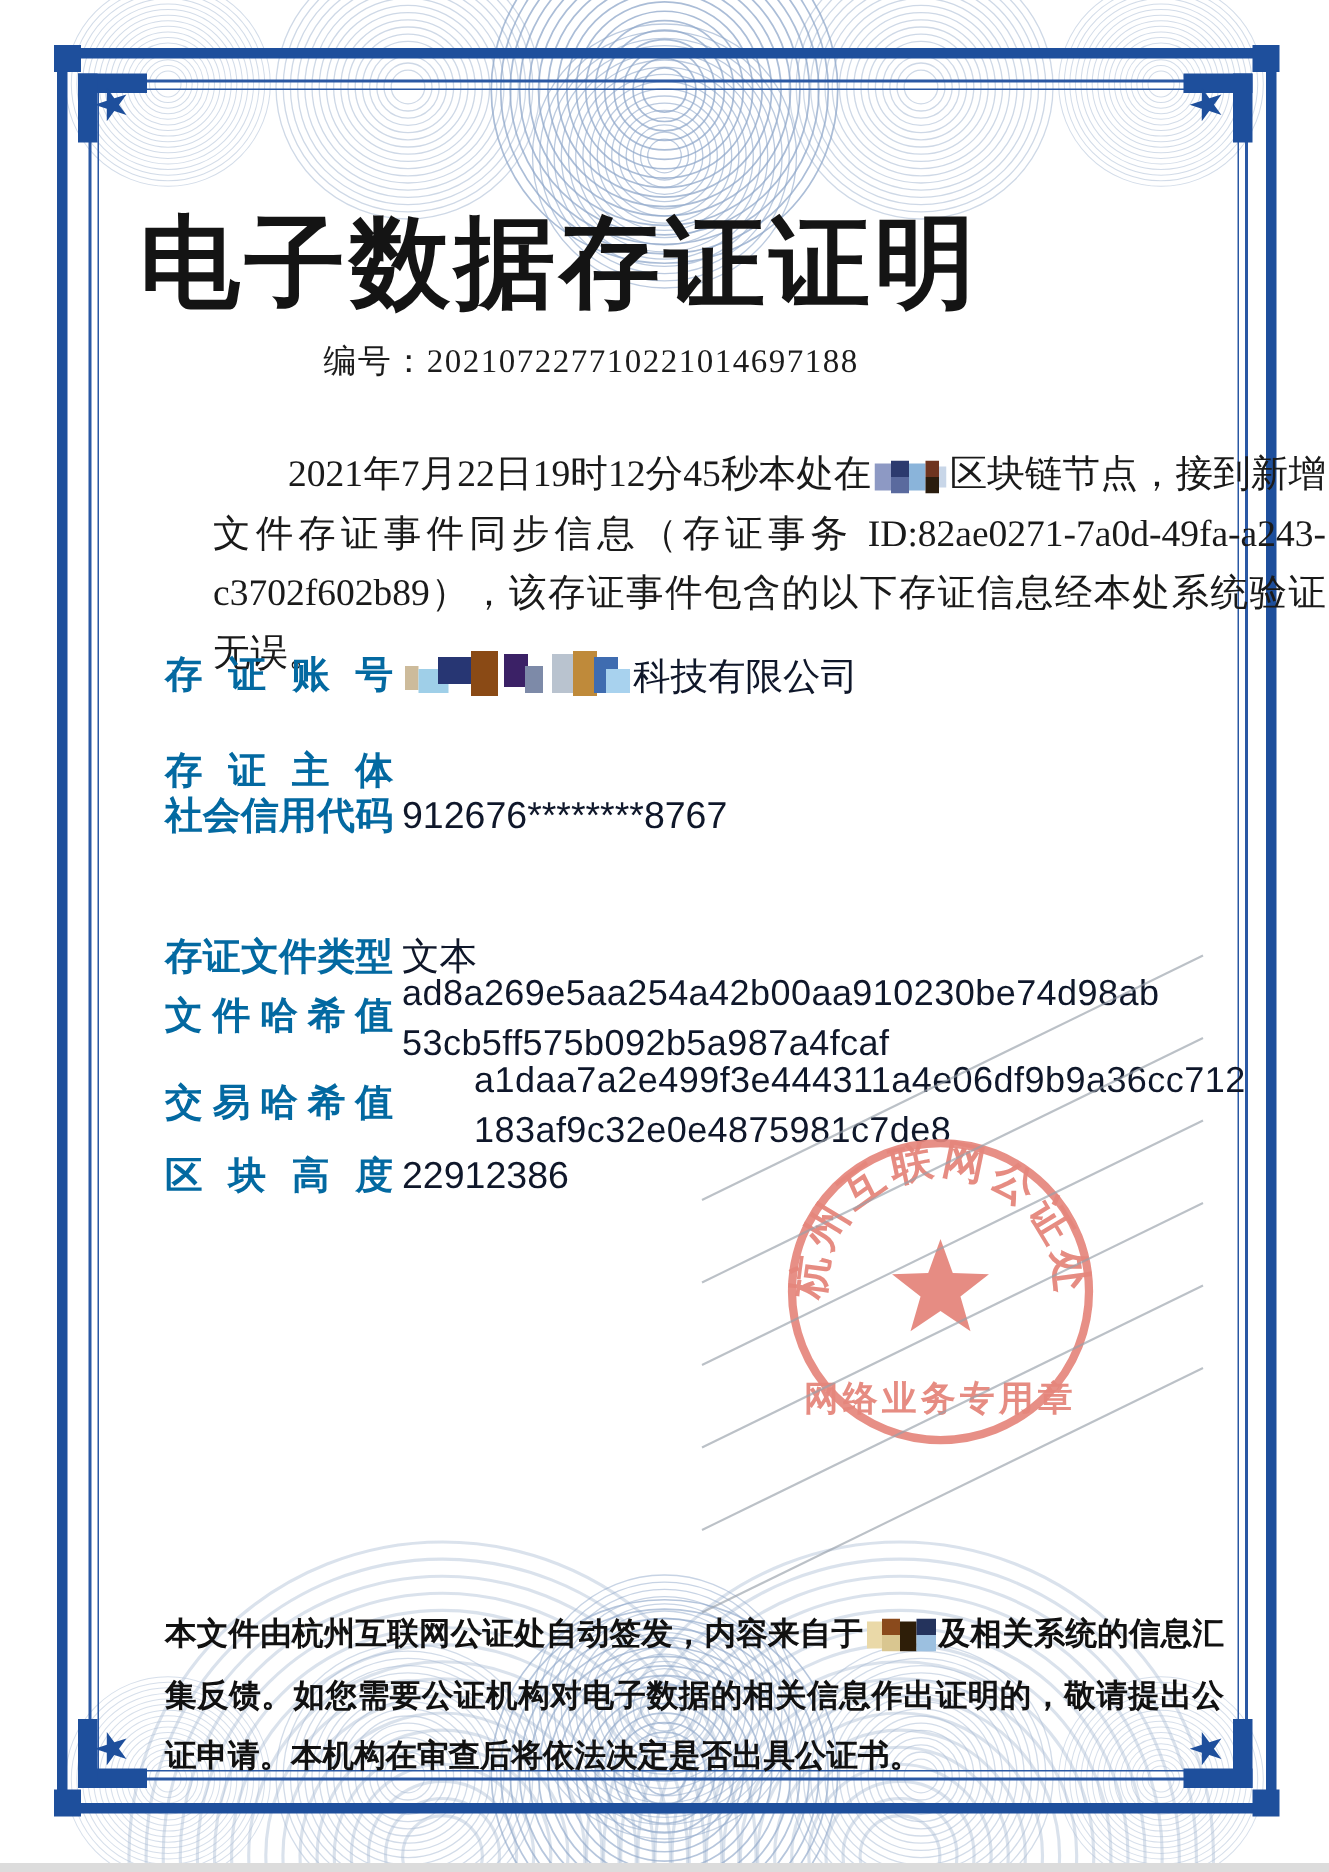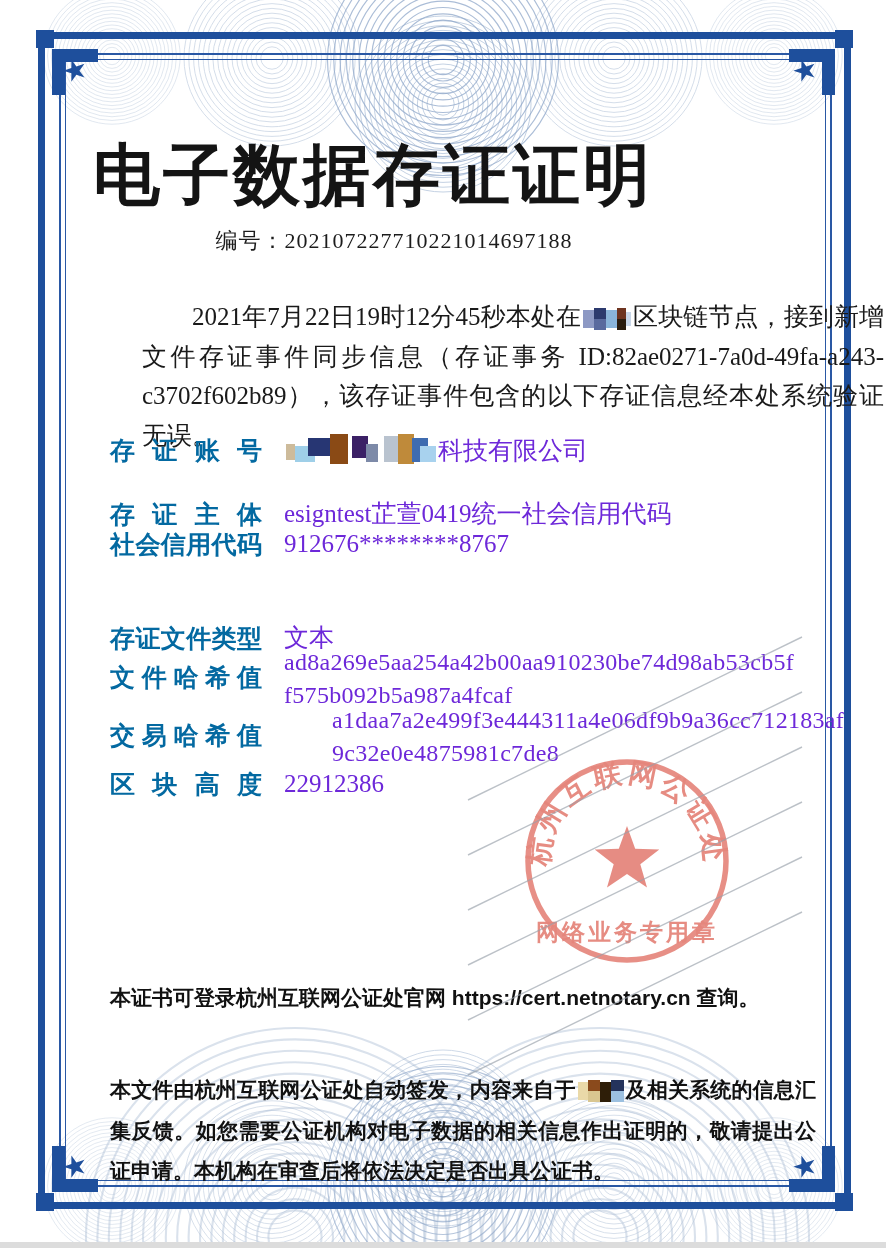--- a/index.html
+++ b/index.html
@@ -27,22 +27,22 @@
                font-family:"Liberation Serif",serif;font-size:22px;color:#1c1c1c;letter-spacing:1px;}
   .intro{position:absolute;left:96px;top:272px;width:742px;
          font-family:"Liberation Serif",serif;font-size:25px;line-height:39.5px;color:#1a1a1a;
          text-align:justify;text-indent:2em;margin-left:46px;}
   .mosaic{display:inline-block;vertical-align:-5px;margin:0 2px;}
   
   .row{position:absolute;left:110px;display:flex;align-items:flex-start;}
   .flabel{width:152px;flex:0 0 152px;font-weight:700;font-size:25px;color:#0369a1;
           text-align:justify;text-align-last:justify;text-justify:inter-character;line-height:32px;}
   .flabel.vcenter{padding-top:15px;}
-  .fvalue{margin-left:22px;width:516px;font-family:Liberation Serif, serif;
-          font-size:25px;line-height:32px;color:#6d28d9;}
+  .fvalue{margin-left:6px;width:516px;font-family:Liberation Sans, sans-serif;
+          font-size:25px;line-height:32px;color:#0f172a;}
   .fvalue.hash{font-size:24px;line-height:33px;word-break:break-all;letter-spacing:.3px;}
   
   .seal{position:absolute;left:507px;top:741px;z-index:3;}
   
   .query-line{position:absolute;left:110px;top:984px;width:720px;
               font-size:21px;font-weight:700;color:#111;}
   .notice{position:absolute;left:110px;top:1036px;width:706px;
           font-size:21px;font-weight:700;color:#111;line-height:40.5px;text-align:justify;margin-top:34px;}
   .bottom-strip{position:absolute;left:0;top:1242px;width:886px;height:6px;background:#dcdcdc;z-index:5;}
 </style>
@@ -140,21 +140,20 @@
             <rect x="80" y="10" width="12" height="18" fill="#7d8aa8"></rect>
             <rect x="98" y="2" width="16" height="26" fill="#b9c3cf"></rect>
             <rect x="112" y="0" width="16" height="30" fill="#bf8a3a"></rect>
             <rect x="126" y="4" width="16" height="24" fill="#3f6cb0"></rect>
             <rect x="134" y="12" width="16" height="16" fill="#a8d2ee"></rect>
           </svg><span>科技有限公司</span></div>
     </div>
 
     <div class="row" style="top:498px;">
       <div class="flabel">存证主体</div>
-      <div class="fvalue">esigntest芷萱0419统一社会信用代码</div>
     </div>
 
     <div class="row" style="top:528px;">
       <div class="flabel">社会信用代码</div>
       <div class="fvalue">912676********8767</div>
     </div>
 
     <div class="row" style="top:622px;">
       <div class="flabel">存证文件类型</div>
       <div class="fvalue">文本</div>
@@ -168,21 +167,20 @@
     <div class="row" style="top:704px;gap:48px;">
       <div class="flabel vcenter">交易哈希值</div>
       <div class="fvalue hash">a1daa7a2e499f3e444311a4e06df9b9a36cc712183af9c32e0e4875981c7de8</div>
     </div>
 
     <div class="row" style="top:768px;">
       <div class="flabel">区块高度</div>
       <div class="fvalue">22912386</div>
     </div>
 
-    <div class="query-line">本证书可登录杭州互联网公证处官网 https://cert.netnotary.cn 查询。</div>
 
     <p class="notice">
       <span>本文件由杭州互联网公证处自动签发，内容来自于</span><svg class="mosaic" width="46" height="22">
           <rect x="0" y="2" width="10" height="18" fill="#ead9a8"></rect>
           <rect x="10" y="0" width="12" height="11" fill="#8a4a1c"></rect>
           <rect x="10" y="11" width="12" height="11" fill="#d9c690"></rect>
           <rect x="22" y="2" width="11" height="20" fill="#2e1e08"></rect>
           <rect x="33" y="0" width="13" height="11" fill="#24335c"></rect>
           <rect x="33" y="11" width="13" height="11" fill="#9cc0e0"></rect>
         </svg><span>及相关系统的信息汇集反馈。如您需要公证机构对电子数据的相关信息作出证明的，敬请提出公证申请。本机构在审查后将依法决定是否出具公证书。</span>

